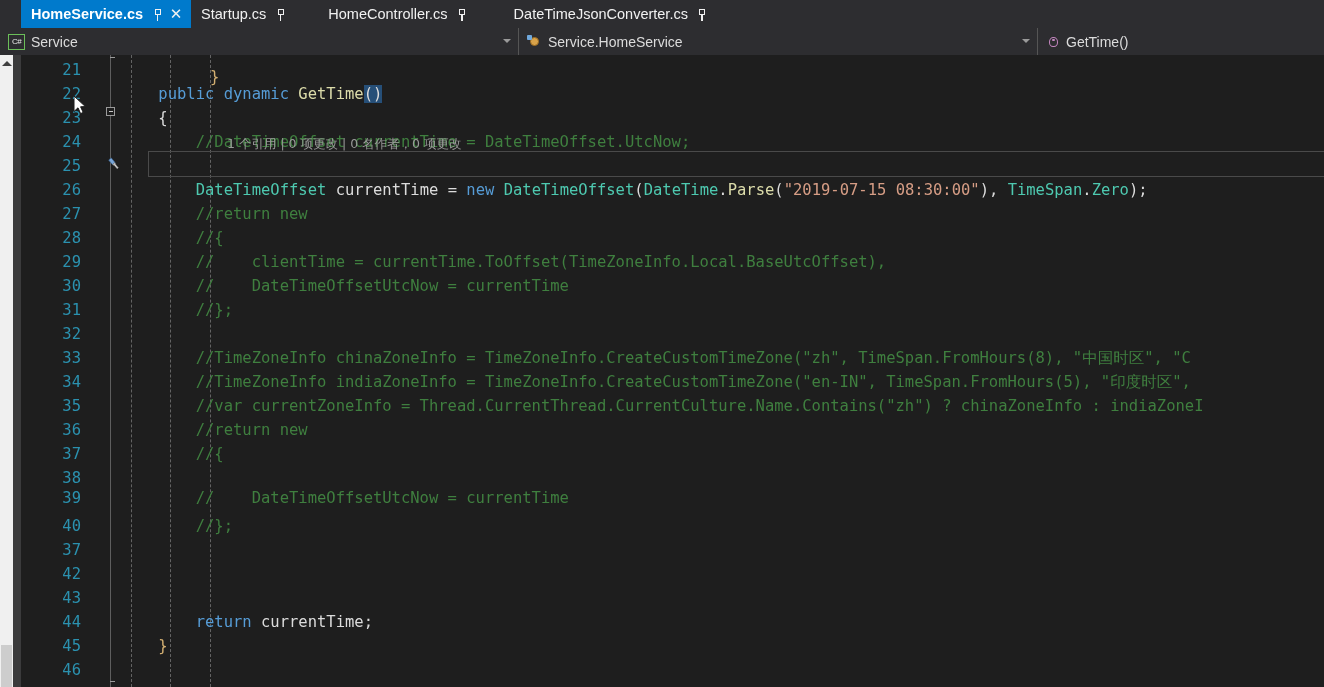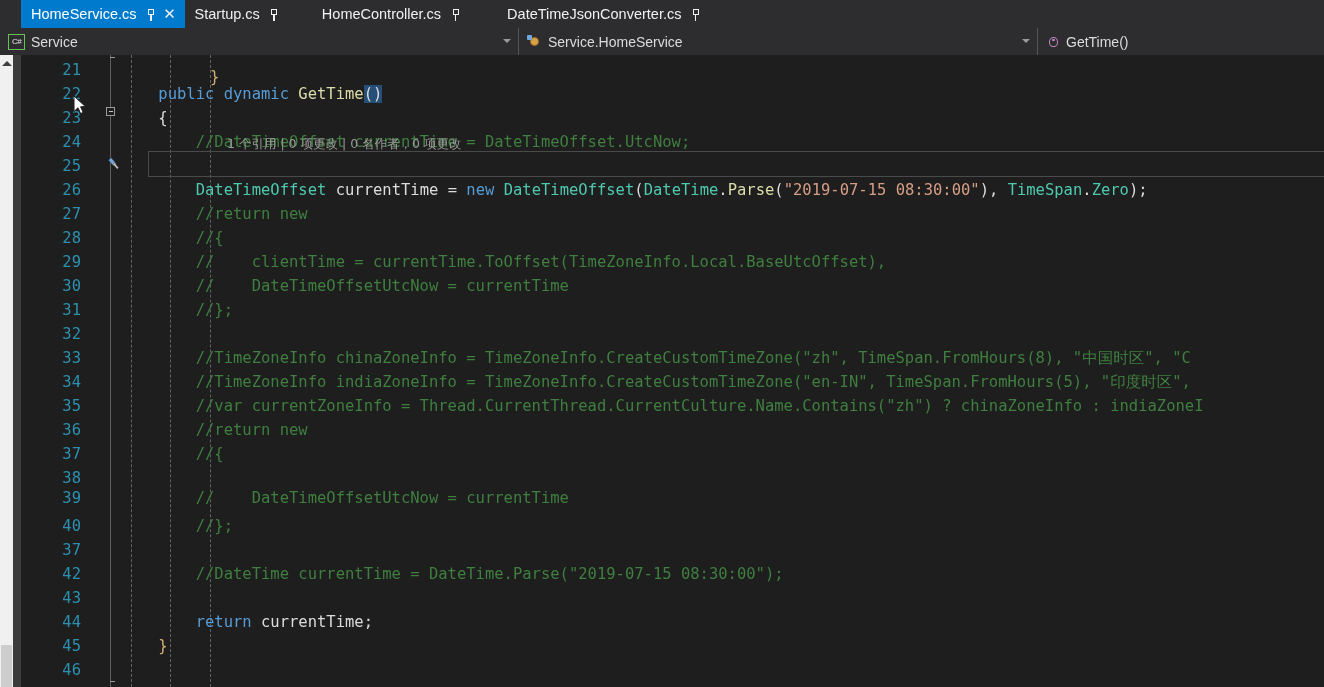--- a/index.html
+++ b/index.html
@@ -17,21 +17,21 @@
     background:#2d2d30;
     display:flex;align-items:stretch;
   }
   .tabbar .leftgap{width:21px;background:#2d2d30;flex:0 0 21px;}
   .tab{
     display:flex;align-items:center;height:28px;padding:0 8px 0 10px;
     font-family:"Liberation Sans","DejaVu Sans",sans-serif;
     font-size:14.5px;color:#f1f1f1;white-space:nowrap;
     background:#2d2d30;
   }
-  .tab.active{background:#007acc;color:#ffffff;}
+  .tab.active{background:#007acc;color:#ffffff;font-weight:bold;}
   .tab .tname{margin-right:9px;}
   .tab .pin{
     display:inline-block;width:11px;height:13px;position:relative;margin-right:2px;
     color:#f1f1f1;font-size:13px;line-height:13px;text-align:center;
   }
   .tab .closex{
     display:inline-block;width:14px;text-align:center;color:#f1f1f1;
     font-size:15px;line-height:14px;margin-left:4px;font-family:"DejaVu Sans",sans-serif;
   }
   .tab.inactive{padding-right:14px;}
@@ -277,21 +277,21 @@
           <div class="row" style="position: absolute; left: 0px; top: 267px; width: 100%;"><span class="lnum">32</span><span class="codetext"></span></div>
           <div class="row" style="position: absolute; left: 0px; top: 291px; width: 100%;"><span class="lnum">33</span><span class="codetext"><span class="cmt">        //TimeZoneInfo chinaZoneInfo = TimeZoneInfo.CreateCustomTimeZone("zh", TimeSpan.FromHours(8), "中国时区", "C</span></span></div>
           <div class="row" style="position: absolute; left: 0px; top: 315px; width: 100%;"><span class="lnum">34</span><span class="codetext"><span class="cmt">        //TimeZoneInfo indiaZoneInfo = TimeZoneInfo.CreateCustomTimeZone("en-IN", TimeSpan.FromHours(5), "印度时区",</span></span></div>
           <div class="row" style="position: absolute; left: 0px; top: 339px; width: 100%;"><span class="lnum">35</span><span class="codetext"><span class="cmt">        //var currentZoneInfo = Thread.CurrentThread.CurrentCulture.Name.Contains("zh") ? chinaZoneInfo : indiaZoneI</span></span></div>
           <div class="row" style="position: absolute; left: 0px; top: 363px; width: 100%;"><span class="lnum">36</span><span class="codetext"><span class="cmt">        //return new</span></span></div>
           <div class="row" style="position: absolute; left: 0px; top: 387px; width: 100%;"><span class="lnum">37</span><span class="codetext"><span class="cmt">        //{</span></span></div>
           <div class="row" style="position: absolute; left: 0px; top: 411px; width: 100%;"><span class="lnum">38</span></div>
           <div class="row" style="position: absolute; left: 0px; top: 431px; width: 100%;"><span class="lnum">39</span><span class="codetext"><span class="cmt">        //    DateTimeOffsetUtcNow = currentTime</span></span></div>
           <div class="row" style="position: absolute; left: 0px; top: 459px; width: 100%;"><span class="lnum">40</span><span class="codetext"><span class="cmt">        //};</span></span></div>
           <div class="row" style="position: absolute; left: 0px; top: 483px; width: 100%;"><span class="lnum">37</span><span class="codetext"></span></div>
-          <div class="row" style="position: absolute; left: 0px; top: 507px; width: 100%;"><span class="lnum">42</span><span class="codetext"><span class="cmt">        //DateTime currentTime = DateTime.Parse("2019-07-15 08:30:00");</span></span></div>
+          <div class="row" style="position: absolute; left: 0px; top: 507px; width: 100%;"><span class="lnum">42</span></div>
           <div class="row" style="position: absolute; left: 0px; top: 531px; width: 100%;"><span class="lnum">43</span><span class="codetext"></span></div>
           <div class="row" style="position: absolute; left: 0px; top: 555px; width: 100%;"><span class="lnum">44</span><span class="codetext"><span class="id">        </span><span class="kw">return</span><span class="id"> currentTime;</span></span></div>
           <div class="row" style="position: absolute; left: 0px; top: 579px; width: 100%;"><span class="lnum">45</span><span class="codetext"><span class="brace">    }</span></span></div>
           <div class="row" style="position: absolute; left: 0px; top: 603px; width: 100%;"><span class="lnum">46</span><span class="codetext"></span></div>
         </div>
 
       <div class="codelens">1 个引用 | 0 项更改 | 0 名作者，0 项更改</div>
 
       <div class="sigbox"></div>
 

